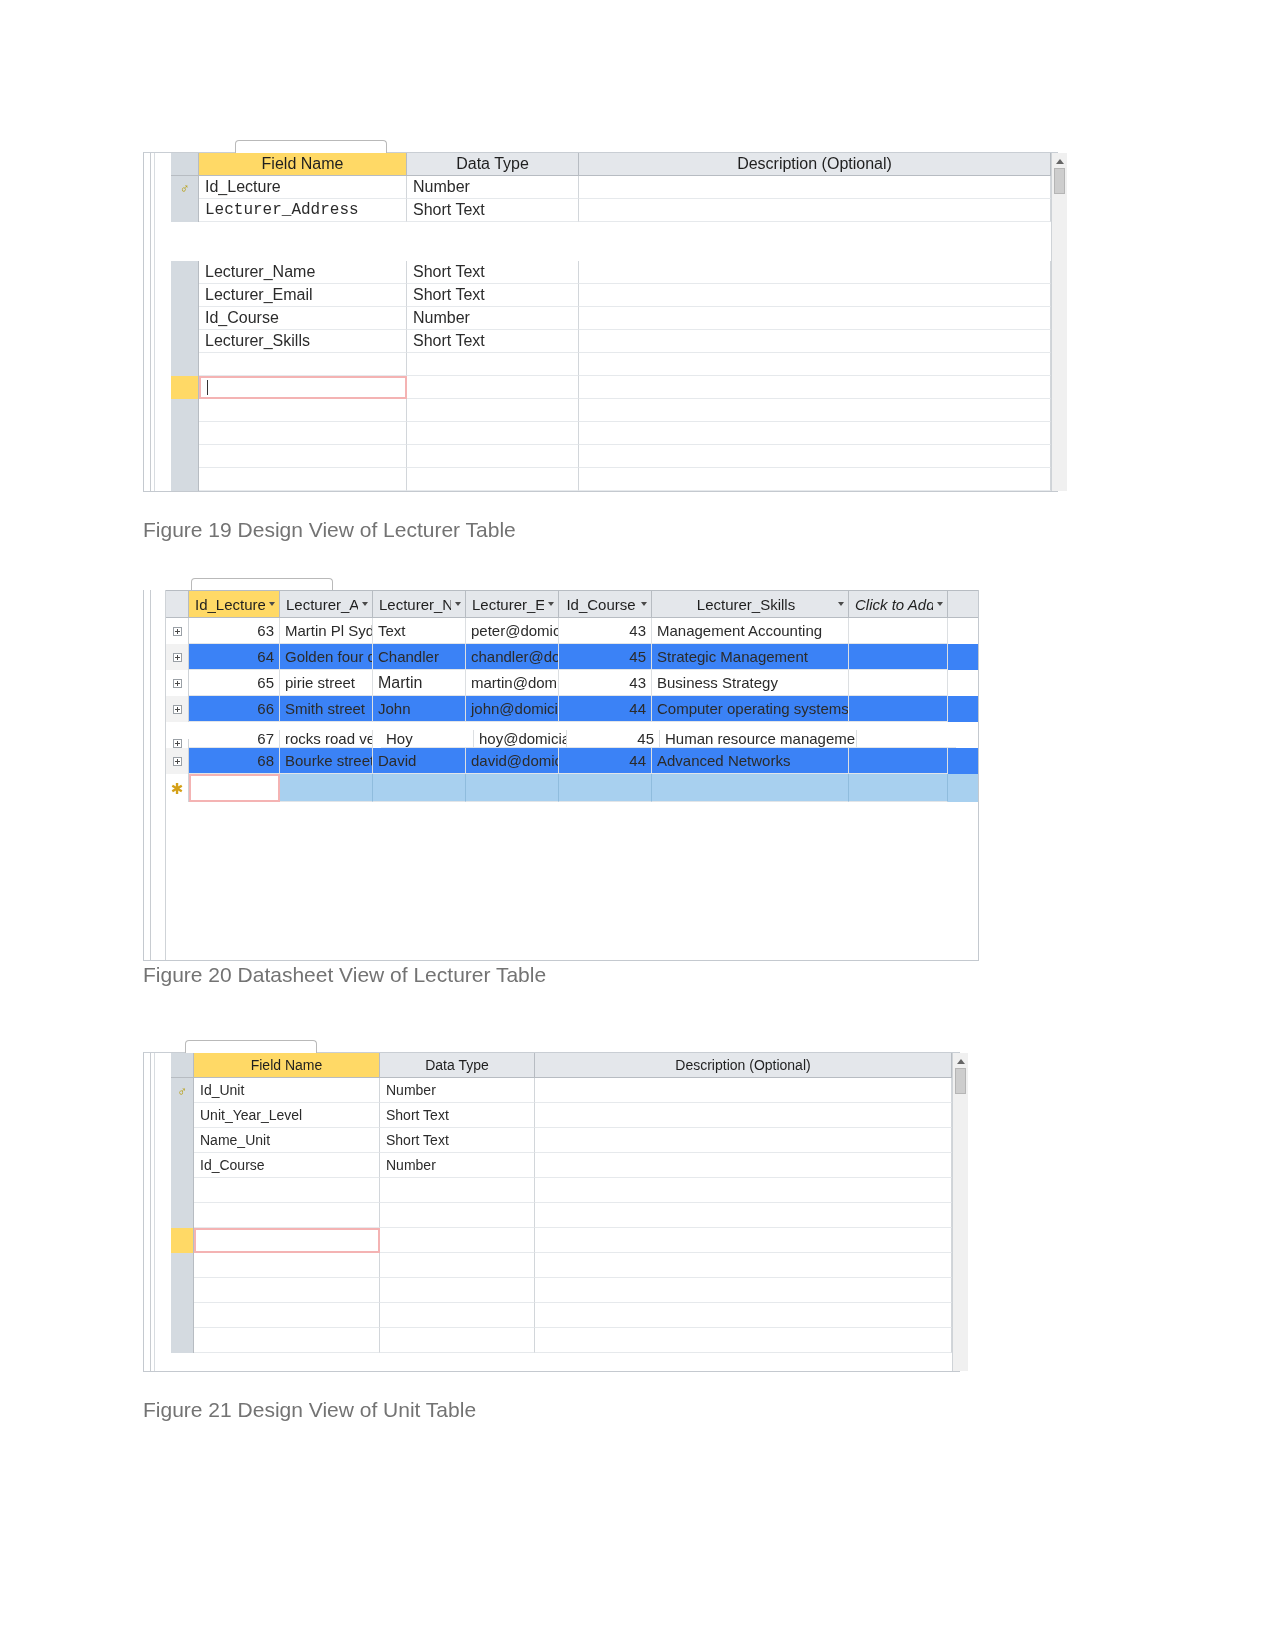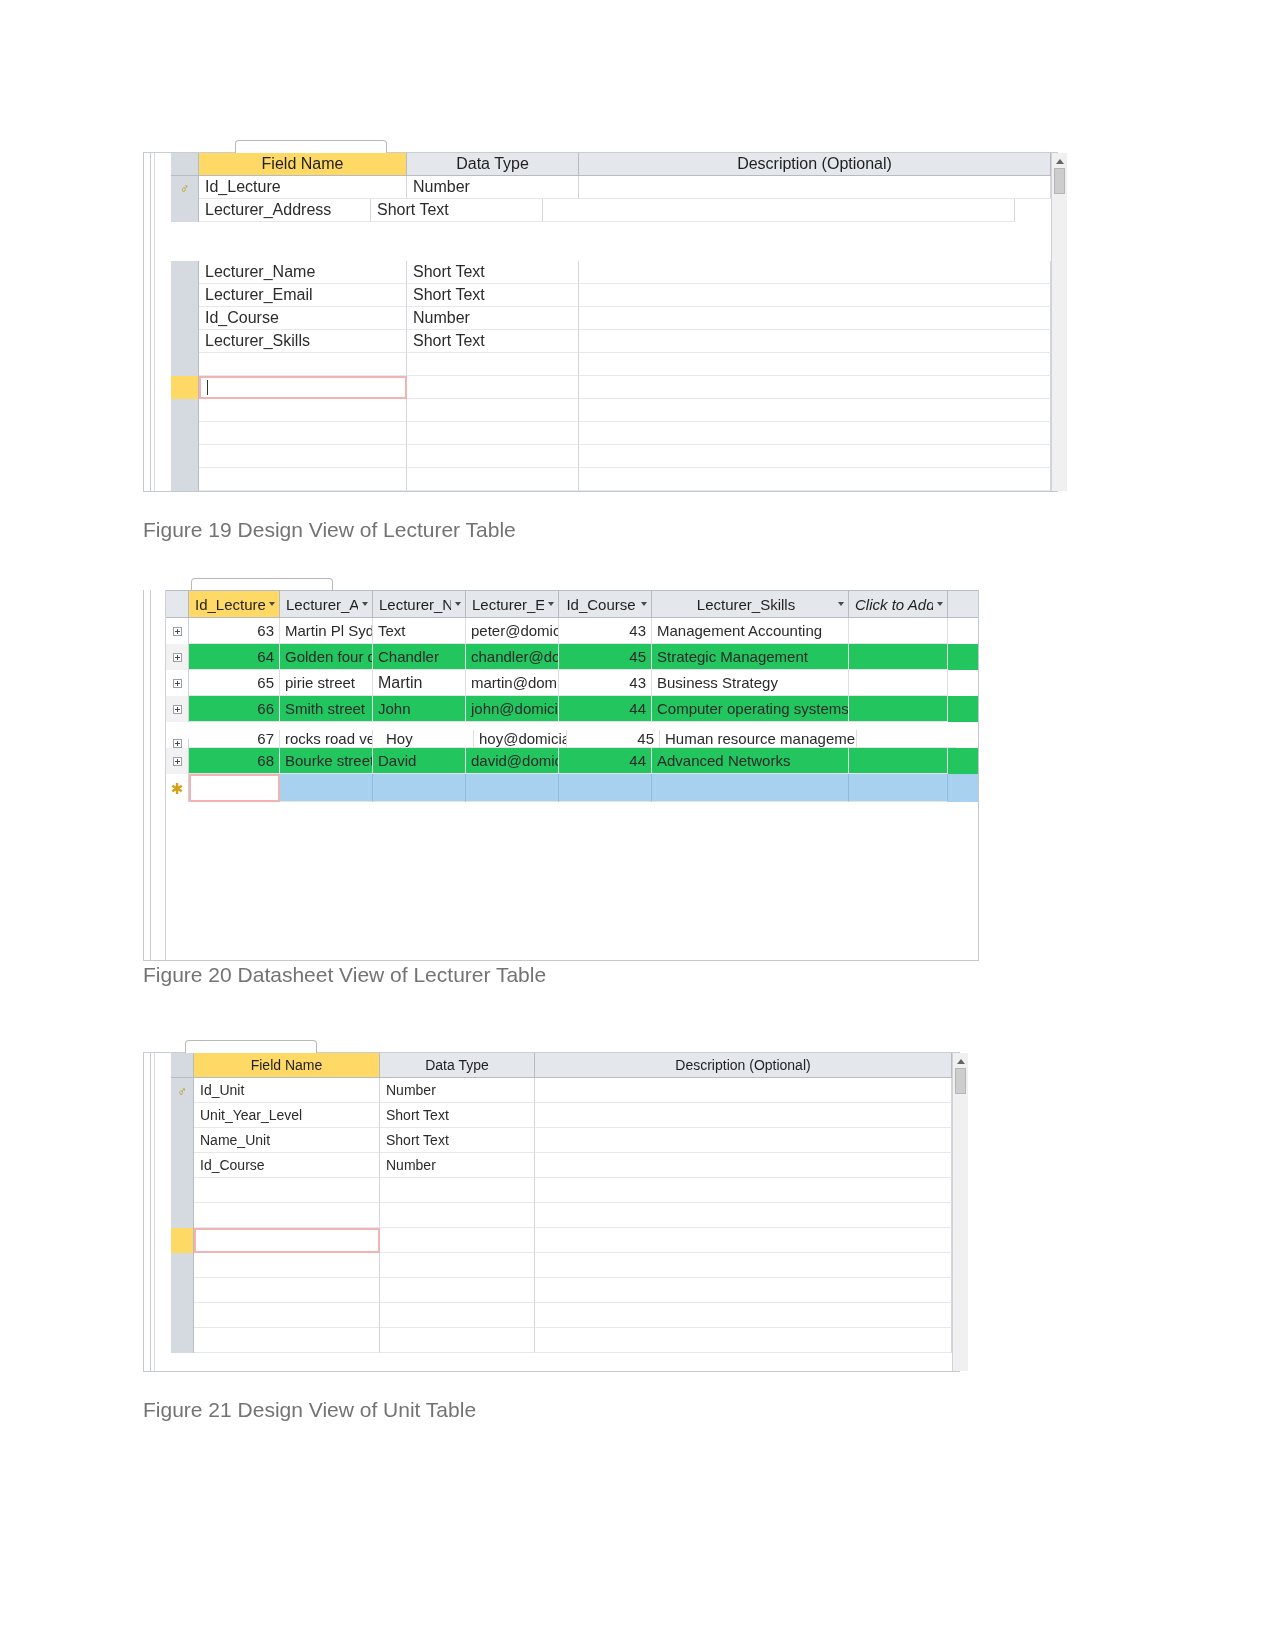--- a/index.html
+++ b/index.html
@@ -248,21 +248,21 @@
     top: 1px; bottom: 1px; left: 3px;
     width: 1px; background: #4a4a4a;
   }
   .newrec-star {
     color: #d4a017;
     font-size: 15px;
     line-height: 1;
   }
 
   .ds-row { display: flex; }
-  .ds-row.alt { background: #22c55e; }
+  .ds-row.alt { background: #3b82f6; }
   .ds-cell {
     box-sizing: border-box;
     border-right: 1px solid #dcdfe2;
     border-bottom: 1px solid #e2e5e8;
     padding: 0 5px;
     display: flex;
     align-items: center;
     white-space: nowrap;
     overflow: hidden;
     color: #2b2b2b;
@@ -320,21 +320,21 @@
         <div class="ax-sel" style="width:28px;">
           <span class="keyicon">♂</span>
         </div>
         <div class="ax-cell" style="width:208px; font-size:16px;">Id_Lecture</div>
         <div class="ax-cell" style="width:172px; font-size:16px;">Number</div>
         <div class="ax-cell" style="width:472px; font-size:16px;"></div>
       </div>
 
       <div class="ax-row datarow" style="height:27px;">
         <div class="ax-sel" style="width:28px;"></div>
-        <div class="ax-cell" style="width:172px; font-size:16px;">Lecturer_Address</div>
+        <div class="ax-cell" style="width:208px; font-size:16px;font-family:Liberation Mono, monospace;">Lecturer_Address</div>
         <div class="ax-cell" style="width:172px; font-size:16px;">Short Text</div>
         <div class="ax-cell" style="width:472px; font-size:16px;"></div>
       </div>
 
       <div class="ax-row datarow" style="height:27px;margin-top:39px;">
         <div class="ax-sel" style="width:28px;"></div>
         <div class="ax-cell" style="width:208px; font-size:16px;">Lecturer_Name</div>
         <div class="ax-cell" style="width:172px; font-size:16px;">Short Text</div>
         <div class="ax-cell" style="width:472px; font-size:16px;"></div>
       </div>

